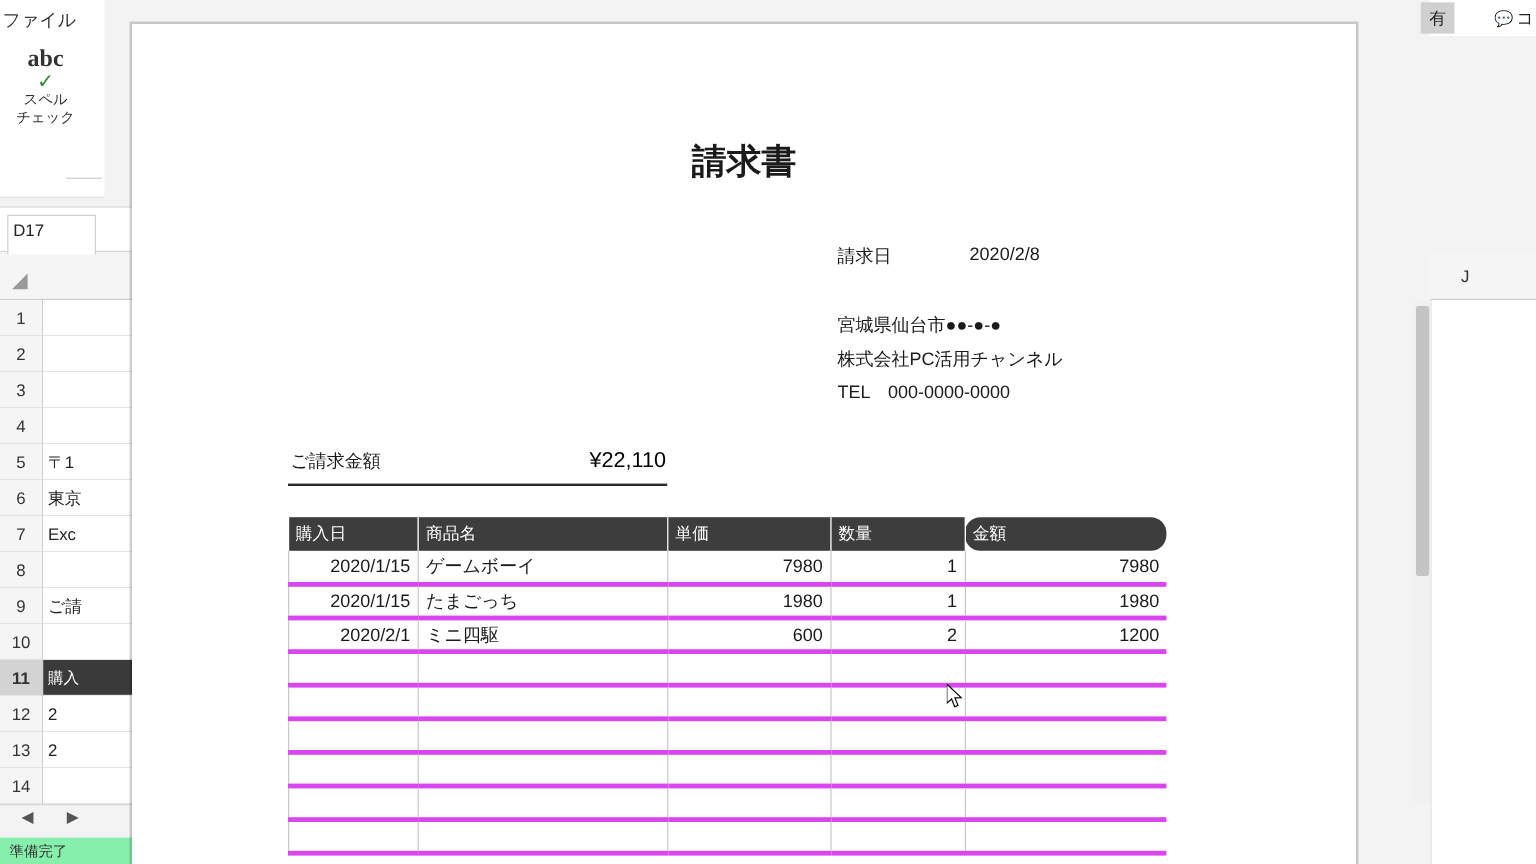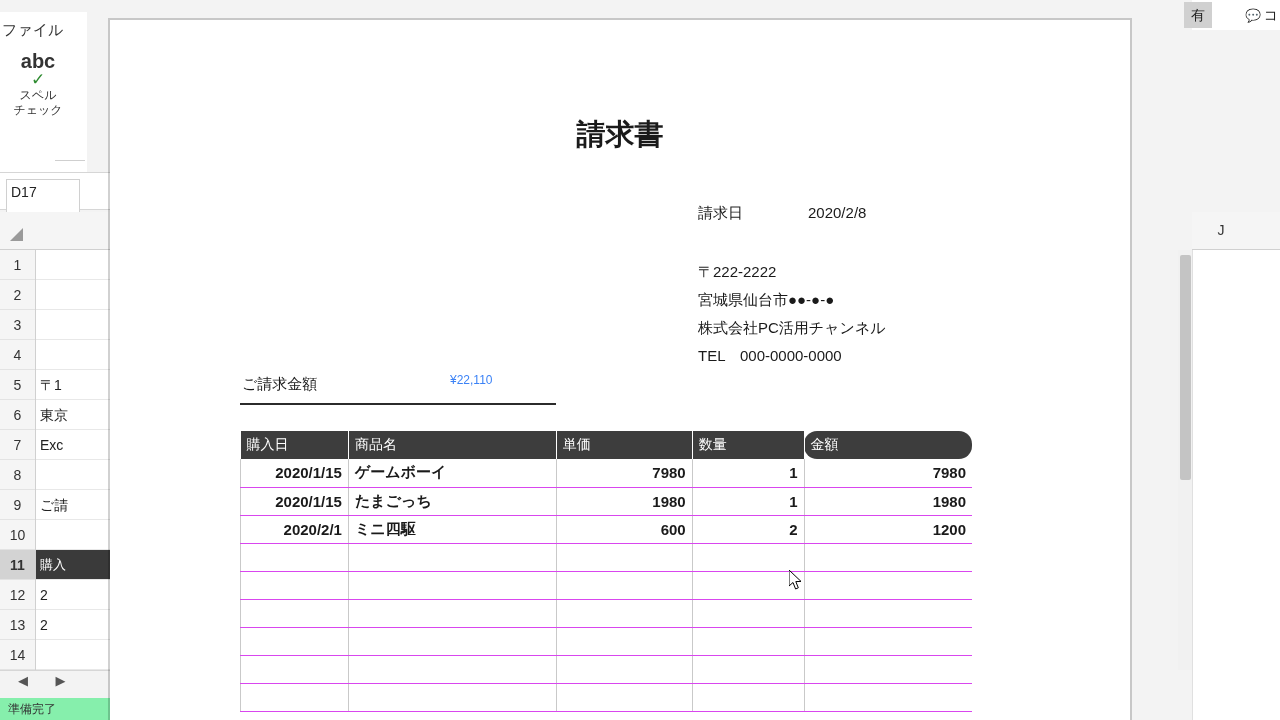--- a/index.html
+++ b/index.html
@@ -11,22 +11,22 @@
     background: #f3f3f3;
   }
   #root {
     position: relative;
     width: 1280px; height: 720px;
     background: #f3f3f3;
   }
 
   
   .excel-ribbon-left {
-    position: absolute; left: 0; top: 12px; width: 87px; height: 165px;
-    background: #ffffff; border-bottom: 1px solid #e0e0e0;
+    position: absolute; left: 0; top: 0; width: 87px; height: 165px;
+    background: #ffffff; border-bottom: 1px solid #e0e0e0; font-family: Liberation Serif, serif;
   }
   .file-tab {
     position: absolute; left: 0; top: 5px; width: 96px; height: 26px;
     font-size: 15px; color: #333; padding-left: 2px;
     line-height: 26px; white-space: nowrap; overflow: hidden;
   }
   .spell-group {
     position: absolute; left: 8px; top: 38px; width: 60px;
     text-align: center;
   }
@@ -168,44 +168,43 @@
   .addr-block { position: absolute; font-size: 15px; color: #1a1a1a; line-height: 28px; }
   .addr-left { left: 132px; top: 238px; }
   .addr-right { left: 588px; top: 238px; }
   .addr-line { white-space: nowrap; }
 
   .total-label {
     position: absolute; left: 132px; top: 355px; font-size: 15px; color: #1a1a1a;
   }
   .total-value {
     position: absolute; left: 340px; top: 353px; width: 105px;
-    text-align: left; font-size: 12px; color: #3b82f6;
+    text-align: right; font-size: 18px; color: #000000;
   }
   .total-rule {
     position: absolute; left: 130px; top: 383px; width: 316px; height: 2px;
     background: #2b2b2b;
   }
 
   
   .items {
     position: absolute; left: 130px; top: 411px; width: 732px;
     border-collapse: collapse;
     font-size: 15px; color: #1a1a1a;
   }
   .items th {
     background: #3d3d3d; color: #ffffff; font-weight: normal;
     font-size: 14px; text-align: left; padding: 4px 6px; height: 28px;
     border-right: 1px solid #ffffff;
   }
   .items th:last-child { border-right: none; }
   .items td {
     height: 28px; padding: 2px 6px;
-    border-bottom: 1px solid #d946ef;
+    border-bottom: 4px solid #d946ef;
     border-right: 1px solid #c9c9c9;
-    font-weight: bold;
   }
   .items td:last-child { border-right: none; }
   .items tr td:first-child { border-left: 1px solid #c9c9c9; }
   .c-date { width: 108px; text-align: right; }
   .c-name { width: 208px; text-align: left; }
   .c-price { width: 136px; text-align: right; }
   .c-qty { width: 112px; text-align: right; }
   .c-amt { width: 168px; text-align: right; border-radius: 13px; }
 
   
@@ -290,21 +289,20 @@
   <div class="doc-shadow"></div>
   <div class="doc">
 
     <div class="doc-title">請求書</div>
 
     <div class="inv-date-label">請求日</div>
     <div class="inv-date-value">2020/2/8</div>
 
 
     <div class="addr-block addr-right">
-      <div class="addr-line">〒222-2222</div>
       <div class="addr-line">宮城県仙台市●●-●-●</div>
       <div class="addr-line">株式会社PC活用チャンネル</div>
       <div class="addr-line">TEL　000-0000-0000</div>
     </div>
 
     <div class="total-label">ご請求金額</div>
     <div class="total-value">¥22,110</div>
     <div class="total-rule"></div>
 
     <table class="items">

